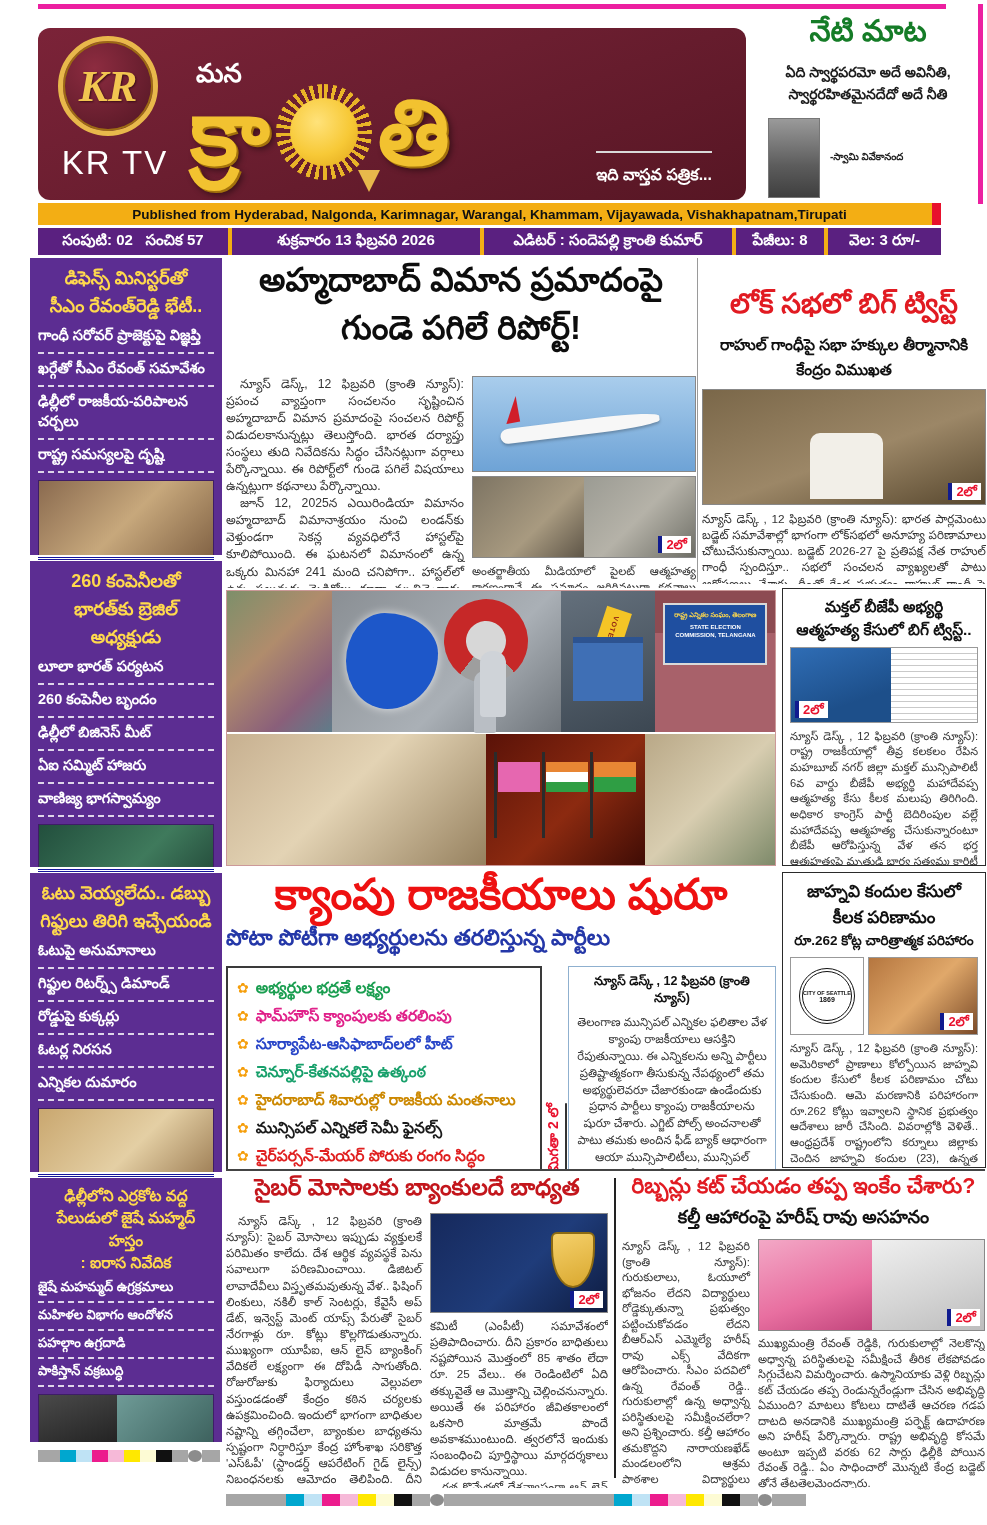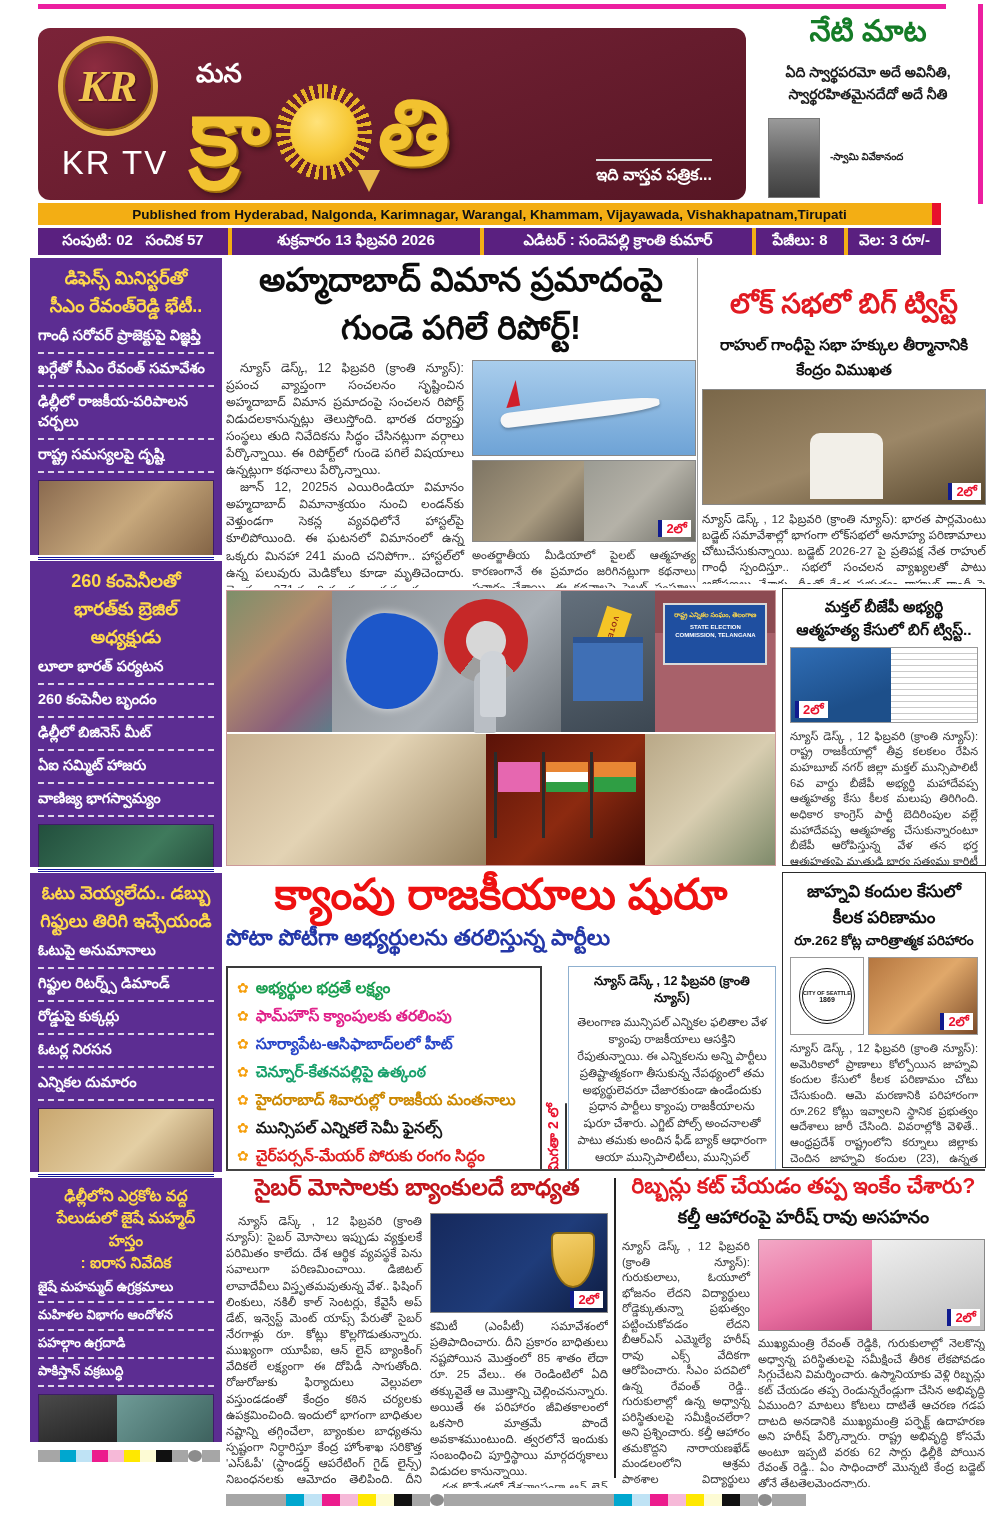--- a/index.html
+++ b/index.html
@@ -27,40 +27,40 @@
   .mast-title .t { font-size:92px; line-height:1.05; font-weight:bold; color:#f2c230;
     text-shadow:2px 2px 0 #a3720c, 4px 4px 6px rgba(0,0,0,.45); }
   .sun-outer { width:96px; height:96px; margin:0 6px; border-radius:50%;
     background:repeating-conic-gradient(#e9b427 0deg 5deg, rgba(0,0,0,0) 5deg 11deg);
     display:flex; align-items:center; justify-content:center; }
   .sun-inner { width:68px; height:68px; border-radius:50%;
     background:radial-gradient(circle at 40% 35%, #ffe27a, #f7c937 55%, #e0a416 100%); }
   .pen-nib { position:absolute; left:320px; top:142px; width:0; height:0;
     border-left:11px solid transparent; border-right:11px solid transparent; border-top:22px solid #e8b84b; }
   .tagline { position:absolute; right:34px; bottom:12px; color:#fff; font-size:16px; font-weight:bold;
-    border-top:2px solid #d9d9d9; padding-top:5px; }
+    border-top:2px solid #d9d9d9; padding-top:13px; }
 
   .neti { position:absolute; left:752px; top:14px; width:232px; text-align:center; }
   .neti-title { color:#157c27; font-size:30px; font-weight:bold; }
   .neti-quote { margin-top:6px; color:#1c1c1c; font-size:14px; font-weight:bold; line-height:1.6; }
   .viveka-row { position:absolute; left:768px; top:118px; width:216px; display:flex; align-items:center; gap:10px; }
   .viveka-photo { width:52px; height:80px; background:linear-gradient(180deg,#9a9a9a,#5c5c5c 60%,#3f3f3f);
     border:1px solid #777; }
   .viveka-author { font-size:10px; color:#222; font-weight:bold; }
 
   
   .published-bar { position:absolute; left:38px; top:203px; width:903px; height:22px;
     background:#f3ae14; display:flex; align-items:center; justify-content:center;
     font-size:13.5px; color:#111; font-weight:bold; }
   .published-bar .red-cap { position:absolute; right:0; top:0; width:9px; height:22px; background:#e8112d; }
   .info-bar { position:absolute; left:38px; top:228px; width:903px; height:27px; background:#5a2080;
     display:flex; align-items:stretch; color:#fff; font-size:15px; font-weight:bold; }
   .info-seg { display:flex; align-items:center; justify-content:center; padding:0 8px; }
   .info-div { width:4px; background:#f3ae14; }
-  .s1{width:190px;} .s2{width:248px;} .s3{width:268px;} .s4{width:88px;} .s5{flex:1;}
+  .s1{width:190px;} .s2{width:248px;} .s3{width:248px;} .s4{width:88px;} .s5{flex:1;}
 
   
   .lart { position:absolute; left:30px; width:192px; background:#5c2d92; padding:7px 8px;
     overflow:hidden; }
   .lart .hl { color:#ffd94d; font-size:18px; font-weight:bold; text-align:center; line-height:1.55; }
   .lart.small .hl { font-size:15.5px; line-height:1.45; }
   .lart .pt { color:#ffffff; font-size:14.5px; font-weight:bold; padding:6px 0 5px 0;
     border-bottom:2px dashed rgba(255,255,255,.8); }
   .lart.small .pt { font-size:13px; padding:4px 0; }
   .lphoto { position:relative; margin-top:7px; width:100%; border:1px solid #3e1d66; }
@@ -81,21 +81,21 @@
   .calib { position:absolute; display:flex; align-items:center; }
   .calib span { height:12px; display:inline-block; }
   .cw-gray{background:#a6a6a6;} .cw-cyan{background:#00a7cf;} .cw-lblue{background:#bfe3f5;}
   .cw-mag{background:#ec1c8d;} .cw-pink{background:#f6b9d8;} .cw-yel{background:#ffe800;}
   .cw-cream{background:#fdfbd4;} .cw-blk{background:#111111;}
   .cw-dot{width:14px;height:14px;border-radius:50%;background:#8c8c8c;}
 
   
   .main-art { position:absolute; left:226px; top:256px; width:470px; height:332px; overflow:hidden; }
   .main-art h1 { font-size:33px; font-weight:800; color:#0d0d0d; text-align:center; line-height:1.45; }
-  .main-cols { display:flex; gap:8px; margin-top:8px; }
+  .main-cols { display:flex; gap:8px; margin-top:24px; }
   .mcol-text { width:238px; font-size:12.2px; color:#333; text-align:justify; line-height:1.4; }
   .mcol-text p { text-indent:14px; }
   .mcol-right { width:224px; }
   .ph-plane { position:relative; height:96px; background:linear-gradient(180deg,#a9cdec,#6ea3d6);
     border:1px solid #888; overflow:hidden; }
   .plane-body { position:absolute; left:12%; top:46%; width:72%; height:15px; background:#f7f7f7;
     border-radius:10px 50% 50% 10px; transform:rotate(-7deg); box-shadow:0 2px 3px rgba(0,0,0,.25); }
   .plane-tail { position:absolute; left:14%; top:22%; width:0; height:0;
     border-left:14px solid transparent; border-bottom:26px solid #d01e2a; transform:rotate(-10deg); }
   .ph-crash { position:relative; height:82px; display:flex; border:1px solid #888; margin-top:4px; }

